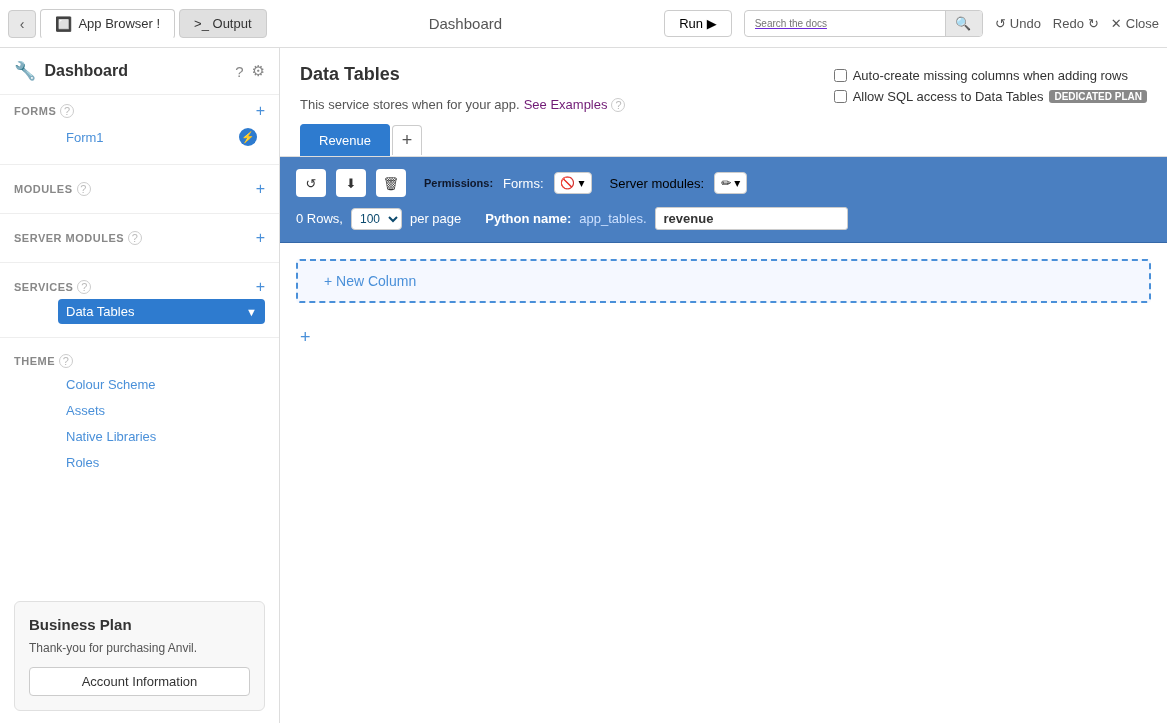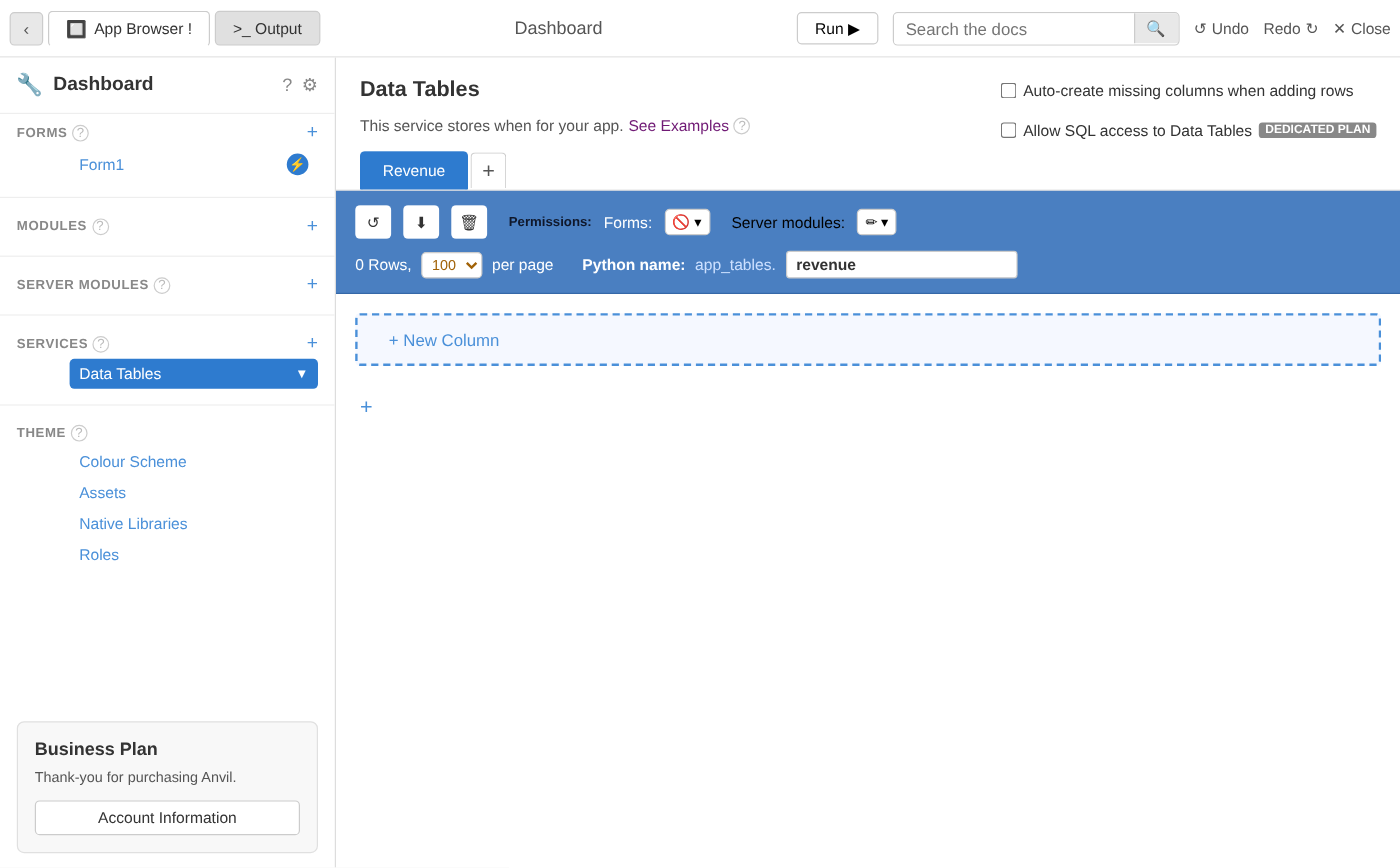--- a/index.html
+++ b/index.html
@@ -29,21 +29,21 @@
     }
     .run-btn {
       background: #fff; border: 1px solid #ccc; border-radius: 4px;
       padding: 5px 14px; cursor: pointer; font-size: 13px; display: flex; align-items: center; gap: 5px;
     }
     .search-bar {
       display: flex; align-items: center; border: 1px solid #ccc; border-radius: 4px;
       background: #fff; overflow: hidden; margin-left: 8px;
     }
     .search-bar input {
-      border: none; outline: none; padding: 5px 10px; font-size: 14px; width: 200px; color: #0f172a;
+      border: none; outline: none; padding: 5px 10px; font-size: 10px; width: 200px; color: #6d28d9; text-decoration: underline;
     }
     .search-bar .search-btn {
       background: #e8e8e8; border: none; border-left: 1px solid #ccc;
       padding: 5px 10px; cursor: pointer; font-size: 13px;
     }
     .topbar-actions {
       display: flex; align-items: center; gap: 12px; margin-left: 8px; color: #555;
     }
     .topbar-action-btn {
       display: flex; align-items: center; gap: 4px; cursor: pointer; font-size: 13px;
@@ -160,21 +160,21 @@
     .permissions-label { font-weight: 600; }
     .perm-select {
       background: #fff; border: 1px solid #ccc; border-radius: 4px;
       padding: 3px 6px; font-size: 12px; cursor: pointer; display: flex; align-items: center; gap: 3px;
     }
     .rows-row {
       display: flex; align-items: center; gap: 8px; color: #fff; font-size: 13px; margin-top: 8px;
     }
     .rows-select {
       background: #fff; border: 1px solid #ccc; border-radius: 4px;
-      padding: 2px 4px; font-size: 12px; color: #a16207;
+      padding: 2px 4px; font-size: 12px; color: #0c4a6e;
     }
     .python-prefix { color: #cce0ff; }
     .python-input {
       background: #fff; border: 1px solid #ccc; border-radius: 3px;
       padding: 3px 8px; font-size: 13px; color: #333; font-weight: 600;
     }
 
     .new-column-area {
       padding: 16px; display: flex; flex-direction: column; gap: 8px; justify-content: flex-end;
     }
@@ -336,21 +336,21 @@
     <div class="content-header">
       <div style="display:flex; justify-content:space-between; align-items:flex-start;">
         <div>
           <h2 class="content-title">Data Tables</h2>
           <div class="content-description">
             <span>This service stores when for your app.</span>
             <a href="#">See Examples</a>
             <span style="color:#bbb;font-size:11px;border:1px solid #ccc;border-radius:50%;width:14px;height:14px;display:inline-flex;align-items:center;justify-content:center;">?</span>
           </div>
         </div>
-        <div style="display:flex;flex-direction:column;gap:18px;padding:4px 0 10px;">
+        <div style="display:flex;flex-direction:column;gap:6px;padding:4px 0 10px;">
           <div class="checkbox-row">
             <input type="checkbox" style="">
             <span>Auto-create missing columns when adding rows</span>
           </div>
           <div class="checkbox-row">
             <input type="checkbox" style="">
             <span>Allow SQL access to Data Tables</span>
             <span class="dedicated-plan-badge">DEDICATED PLAN</span>
           </div>
         </div>

